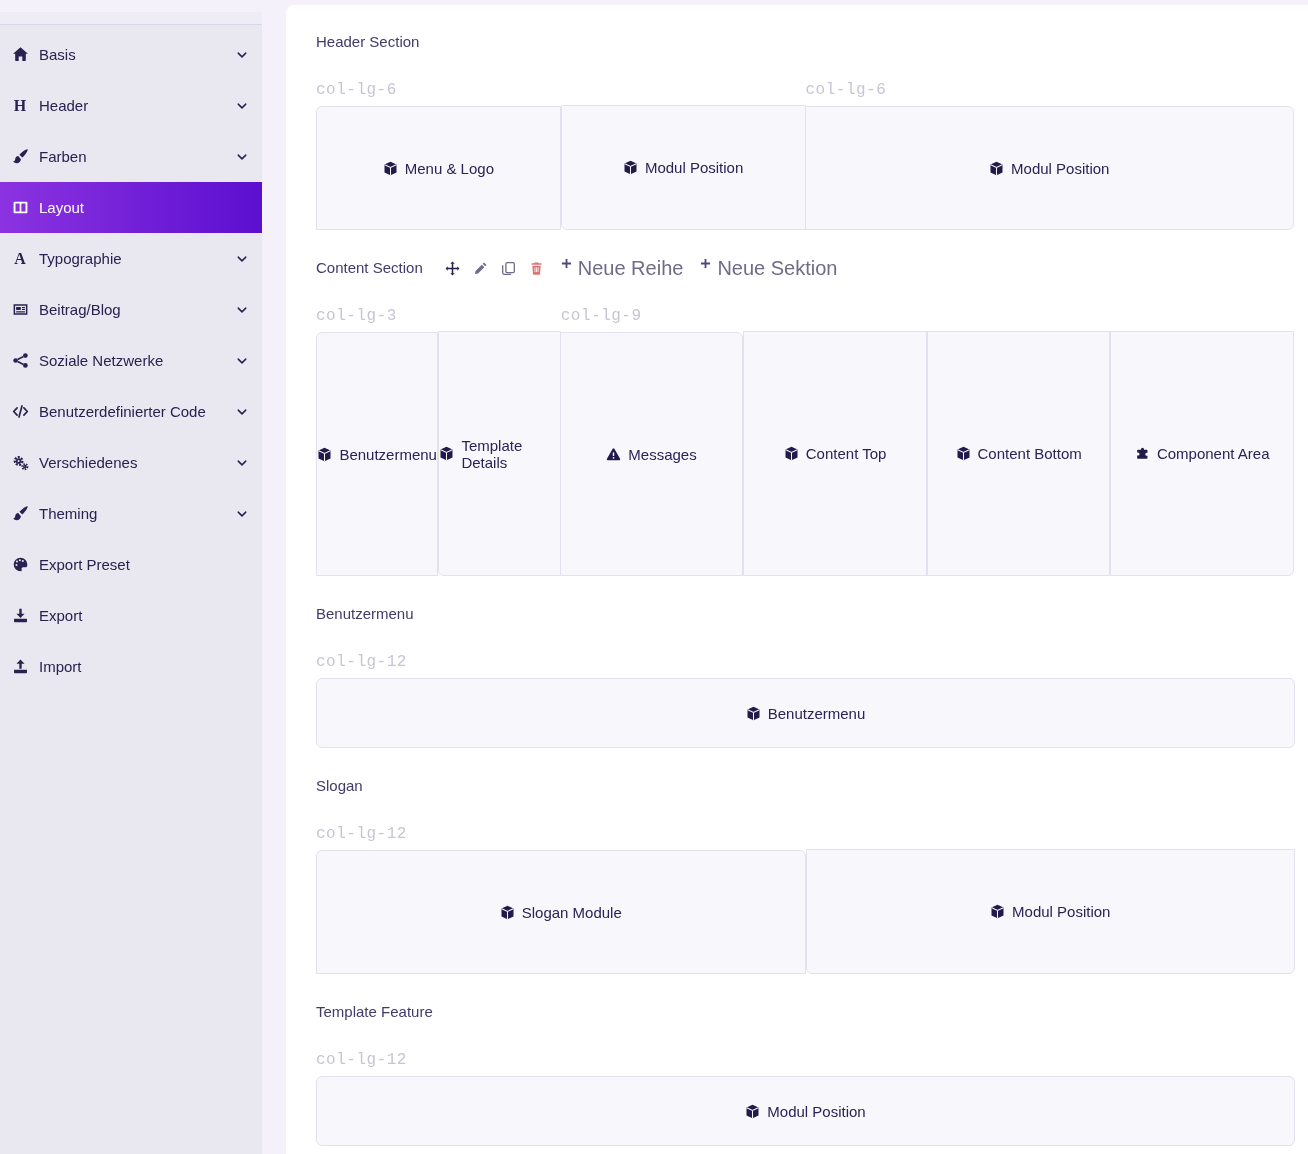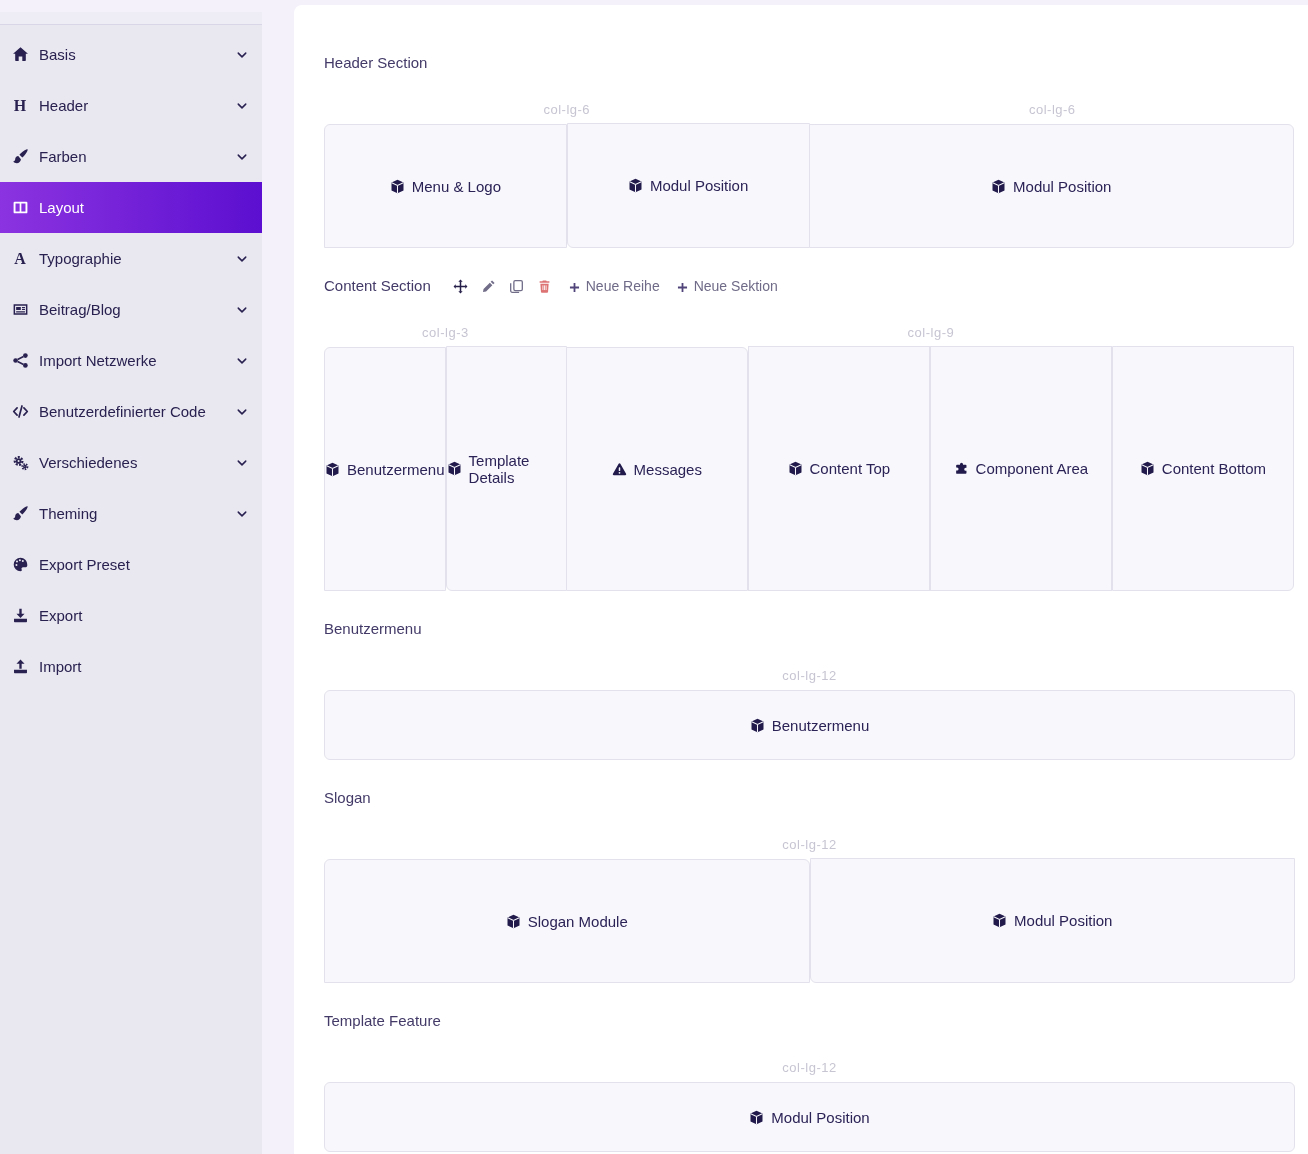--- a/index.html
+++ b/index.html
@@ -24,35 +24,35 @@
   .nav-item .nicon svg { width:17px; height:17px; }
   .nav-item .nlabel { flex:1; white-space:nowrap; }
   .nav-item .chev { width:12px; height:12px; flex:0 0 12px; }
   .nav-item.active { background:linear-gradient(90deg,#8b33e0,#5c0fd0); color:#fff;align-items:center; }
   .letter { font-family:"Liberation Serif", serif; font-weight:700; font-size:16px; line-height:1; }
 
   
   .panel {
     position:absolute; left:286px; top:5px; right:0; bottom:0;
     background:#fff; border-top-left-radius:8px;
-    padding:49px 13px 0 30px; box-sizing:border-box;margin-left:8px;
+    padding:28px 13px 0 30px; box-sizing:border-box;
   }
   .sec + .sec { margin-top:29px; }
   .sec-head { display:flex; align-items:center; height:18px; }
   .sec-title { font-size:15px; font-weight:400; color:#433a68; margin:0; line-height:18px; }
   .toolbar { display:flex; align-items:center; margin-left:22px; gap:13px; }
   .tbtn { width:15px; height:15px; cursor:pointer; }
-  .tlink { display:flex; align-items:flex-end; gap:5px; font-size:14px; color:#6f6b88;
+  .tlink { display:flex; align-items:flex-start; gap:5px; font-size:20px; color:#6f6b88;
     cursor:pointer; text-decoration:none; margin-left:3px; }
   .tlink .plus { width:13px; height:13px; color:#51447a; }
 
   .labels-row { display:flex; margin-top:30px; margin-bottom:7px; }
   .col-label {
-    text-align:center; font-family:Liberation Sans, sans-serif;
-    font-size:13px; color:#c7c5d2; letter-spacing:.5px;
+    text-align:left; font-family:Liberation Mono, monospace;
+    font-size:16px; color:#c7c5d2; letter-spacing:.5px;
   }
 
   .row { display:flex; }
   .col { display:flex; flex-direction:row; }
   .w25{width:25%} .w50{width:50%} .w75{width:75%} .w100{width:100%}
   .h124{height:124px} .h244{height:244px} .h70{height:70px}
   .module {
     flex:1; display:flex; align-items:center; justify-content:center; gap:7px;
     background:#f8f8fc; border:1px solid #e3e2ec;
     color:#2b2256; font-size:15px; cursor:pointer; box-sizing:border-box;
@@ -213,21 +213,21 @@
           <use href="#i-chevron"></use>
         </svg>
     </div>
 
     <div class="nav-item">
       <span class="nicon">
           <svg viewBox="0 0 16 16">
             <use href="#i-share"></use>
           </svg>
         </span>
-      <span class="nlabel">Import Netzwerke</span>
+      <span class="nlabel">Soziale Netzwerke</span>
       <svg class="chev" viewBox="0 0 16 16">
           <use href="#i-chevron"></use>
         </svg>
     </div>
 
     <div class="nav-item">
       <span class="nicon">
           <svg viewBox="0 0 16 16">
             <use href="#i-code"></use>
           </svg>
@@ -385,29 +385,29 @@
           <span>Messages</span>
         </div>
         <div class="module">
           <svg class="micon" viewBox="0 0 16 16">
               <use href="#i-cube"></use>
             </svg>
           <span>Content Top</span>
         </div>
         <div class="module">
           <svg class="micon" viewBox="0 0 16 16">
+              <use href="#i-cube"></use>
+            </svg>
+          <span>Content Bottom</span>
+        </div>
+        <div class="module">
+          <svg class="micon" viewBox="0 0 16 16">
               <use href="#i-puzzle"></use>
             </svg>
           <span>Component Area</span>
-        </div>
-        <div class="module">
-          <svg class="micon" viewBox="0 0 16 16">
-              <use href="#i-cube"></use>
-            </svg>
-          <span>Content Bottom</span>
         </div>
       </div>
     </div>
   </section>
 
   <section class="sec">
     <div class="sec-head">
       <h2 class="sec-title">Benutzermenu</h2>
     </div>
     <div class="labels-row">

